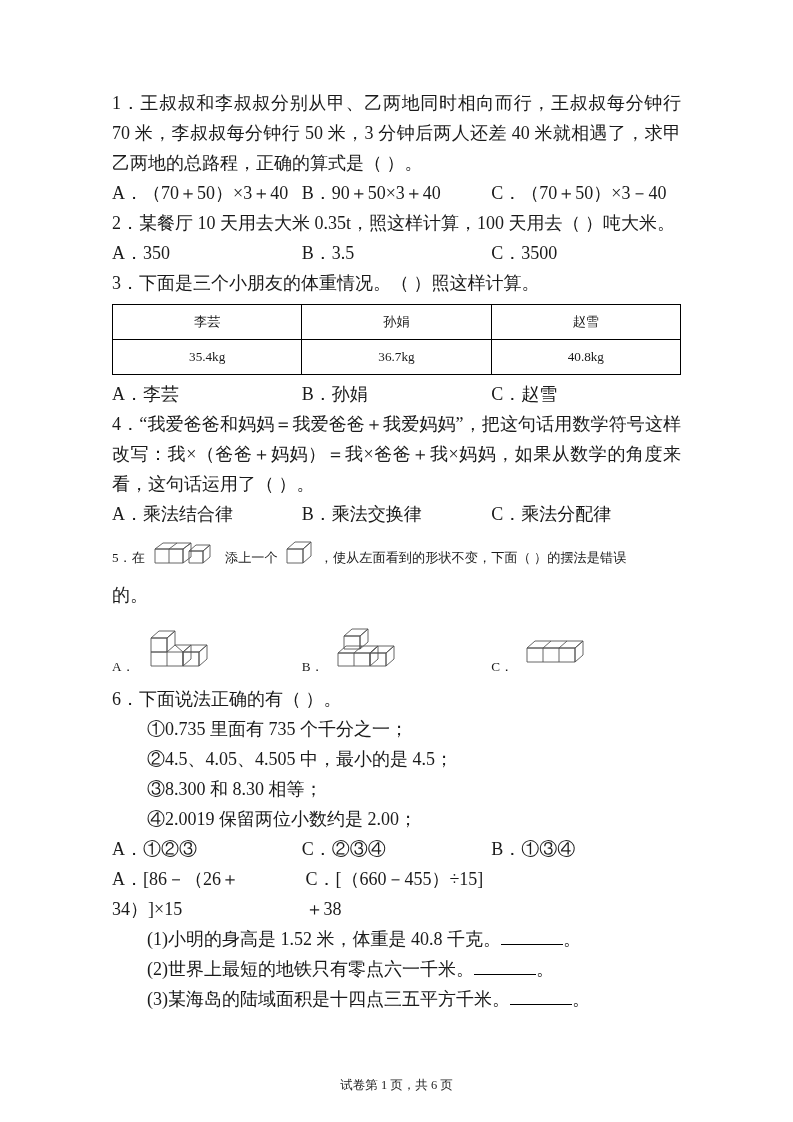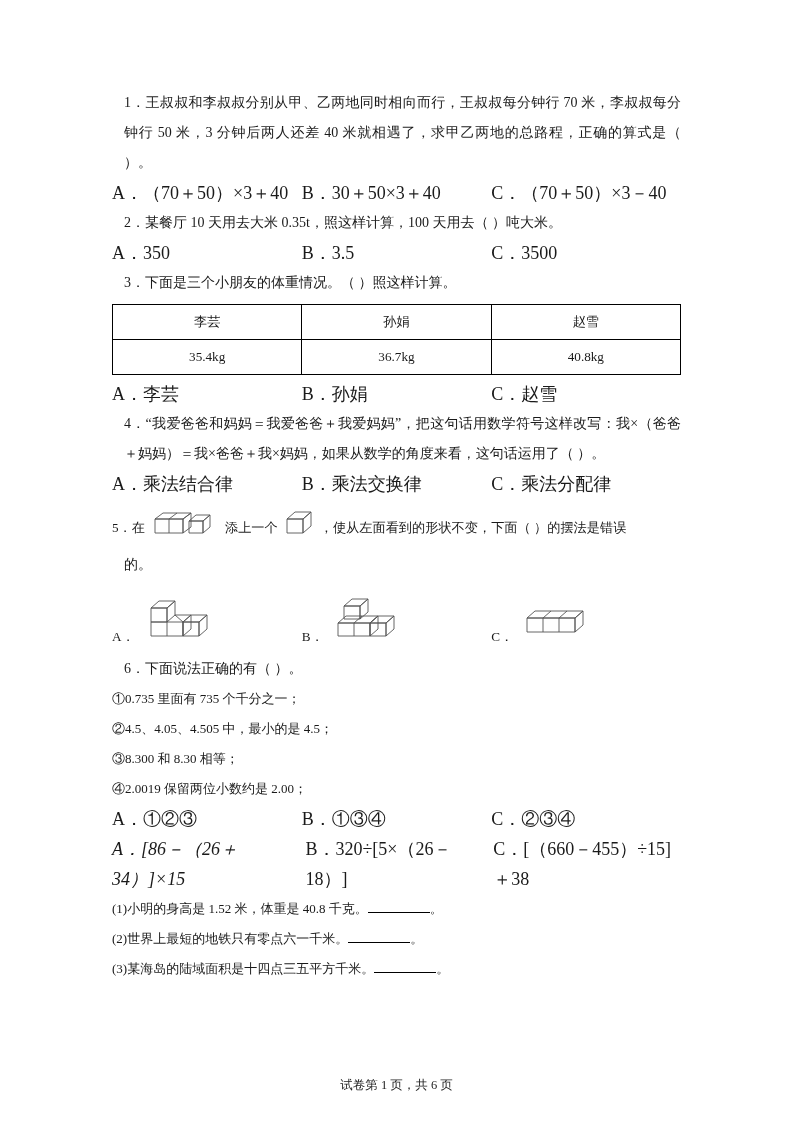--- a/index.html
+++ b/index.html
@@ -12,48 +12,48 @@
     color: #1a1a1a;
     position: relative;
   }
   .page {
     position: absolute;
     left: 0; top: 0;
     width: 793px; height: 1122px;
     padding: 88px 112px 0 112px;
   }
   .q {
-    font-size: 14px;
+    font-size: 18px;
     line-height: 30px;
-    margin: 0 0 0 12px;
+    margin: 0 0 0 0;
   }
   .q-stem { text-align: justify; }
   .opts {
     display: flex;
     font-size: 18px;
     line-height: 30px;
   }
   .opts > div { flex: 0 0 33.33%; }
-  .opts.narrow > div:nth-child(1) { flex: 0 0 34%; font-style: italic; }
+  .opts.narrow > div:nth-child(1) { flex: 0 0 34%; }
   .opts.narrow > div:nth-child(2) { flex: 0 0 33%; }
   .opts.narrow > div:nth-child(3) { flex: 0 0 33%; }
   table.wt {
     border-collapse: collapse;
     width: 100%;
     margin: 6px 0 4px 0;
     padding-left: 40px;
   }
   table.wt td {
     border: 1px solid #000;
     text-align: center;
     font-size: 13.2px;
     height: 35px;
     vertical-align: middle;
   }
-  .sub { font-size: 13px; line-height: 30px; }
+  .sub { font-size: 18px; line-height: 30px; margin-left: 35px; }
   .uline { }
   .blank { display: inline-block; width: 62px; border-bottom: 1px solid #000; height: 13px; }
   .footer {
     position: absolute;
     left: 0;
     bottom: 28px;
     width: 793px;
     text-align: center;
     font-size: 12.5px;
     color: #222;
@@ -68,21 +68,21 @@
 </head>
 <body>
 
 <div class="page">
 
   <div class="q q-stem">
     <span>1．</span><span>王叔叔和李叔叔分别从甲、乙两地同时相向而行，王叔叔每分钟行 70 米，李叔叔每分钟行 50 米，3 分钟后两人还差 40 米就相遇了，求甲乙两地的总路程，正确的算式是（    ）。</span>
   </div>
   <div class="opts">
     <div>A．（70＋50）×3＋40</div>
-    <div>B．30＋50×3＋40</div>
+    <div>B．90＋50×3＋40</div>
     <div>C．（70＋50）×3－40</div>
   </div>
 
   <div class="q q-stem">
     <span>2．</span><span>某餐厅 10 天用去大米 0.35t，照这样计算，100 天用去（    ）吨大米。</span>
   </div>
   <div class="opts">
     <div>A．350</div>
     <div>B．3.5</div>
     <div>C．3500</div>
@@ -223,27 +223,26 @@
 
   <div class="q q-stem" style="margin-top:8px;">
     <span>6．</span><span>下面说法正确的有（    ）。</span>
   </div>
   <div class="sub">①0.735 里面有 735 个千分之一；</div>
   <div class="sub">②4.5、4.05、4.505 中，最小的是 4.5；</div>
   <div class="sub">③8.300 和 8.30 相等；</div>
   <div class="sub">④2.0019 保留两位小数约是 2.00；</div>
   <div class="opts">
     <div>A．①②③</div>
+    <div>C．②③④</div>
     <div>B．①③④</div>
-    <div>C．②③④</div>
   </div>
 
   <div class="opts narrow">
     <div>A．[86－（26＋34）]×15</div>
-    <div>B．320÷[5×（26－18）]</div>
     <div>C．[（660－455）÷15]＋38</div>
   </div>
 
   <div class="sub">
     <span>(1)小明的身高是 </span><span class="uline">1.52</span><span> 米，体重是 </span><span class="uline">40.8</span><span> 千克。</span><span class="blank"></span><span>。</span>
   </div>
   <div class="sub">
     <span>(2)世界上最短的地铁只有</span><span class="uline">零点六一</span><span>千米。</span><span class="blank"></span><span>。</span>
   </div>
   <div class="sub">

